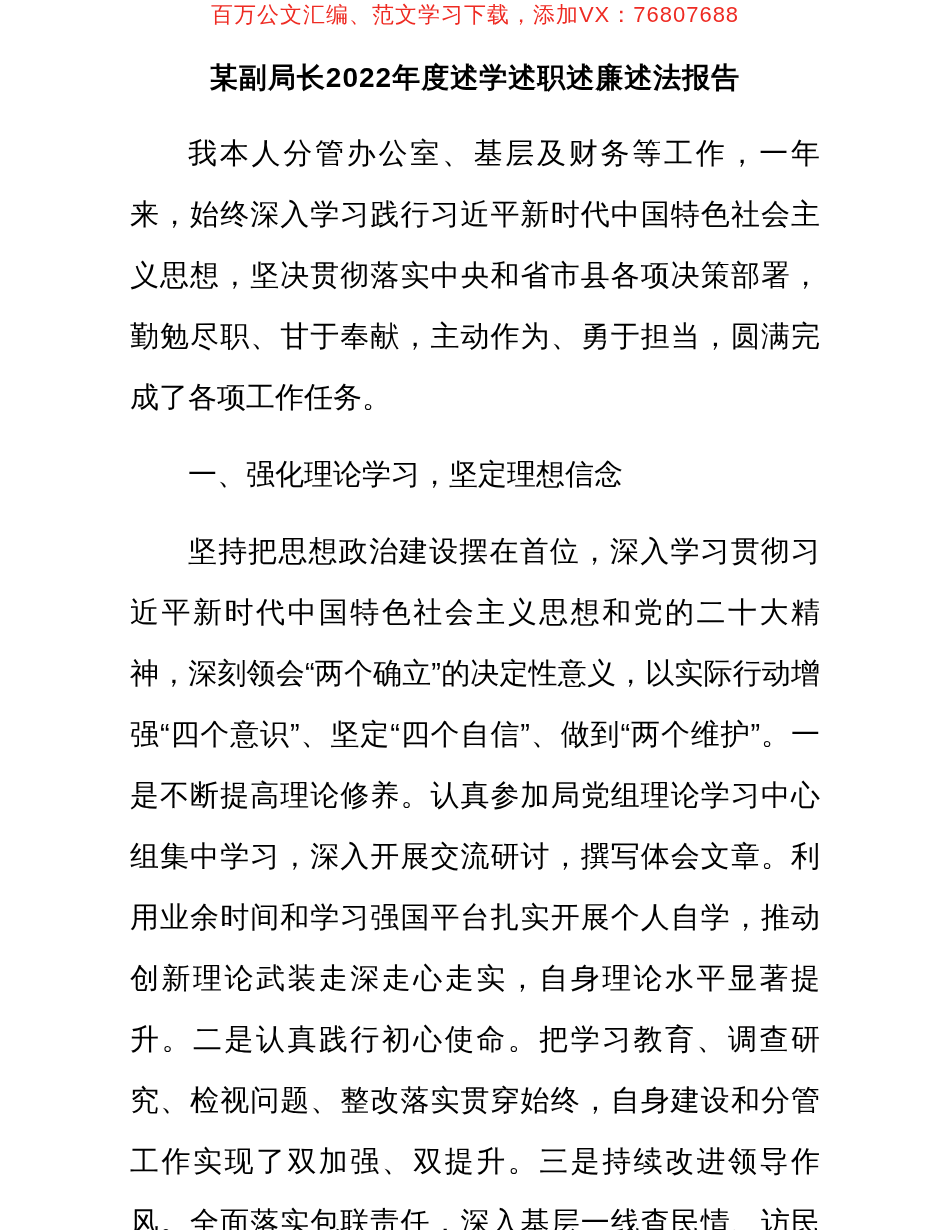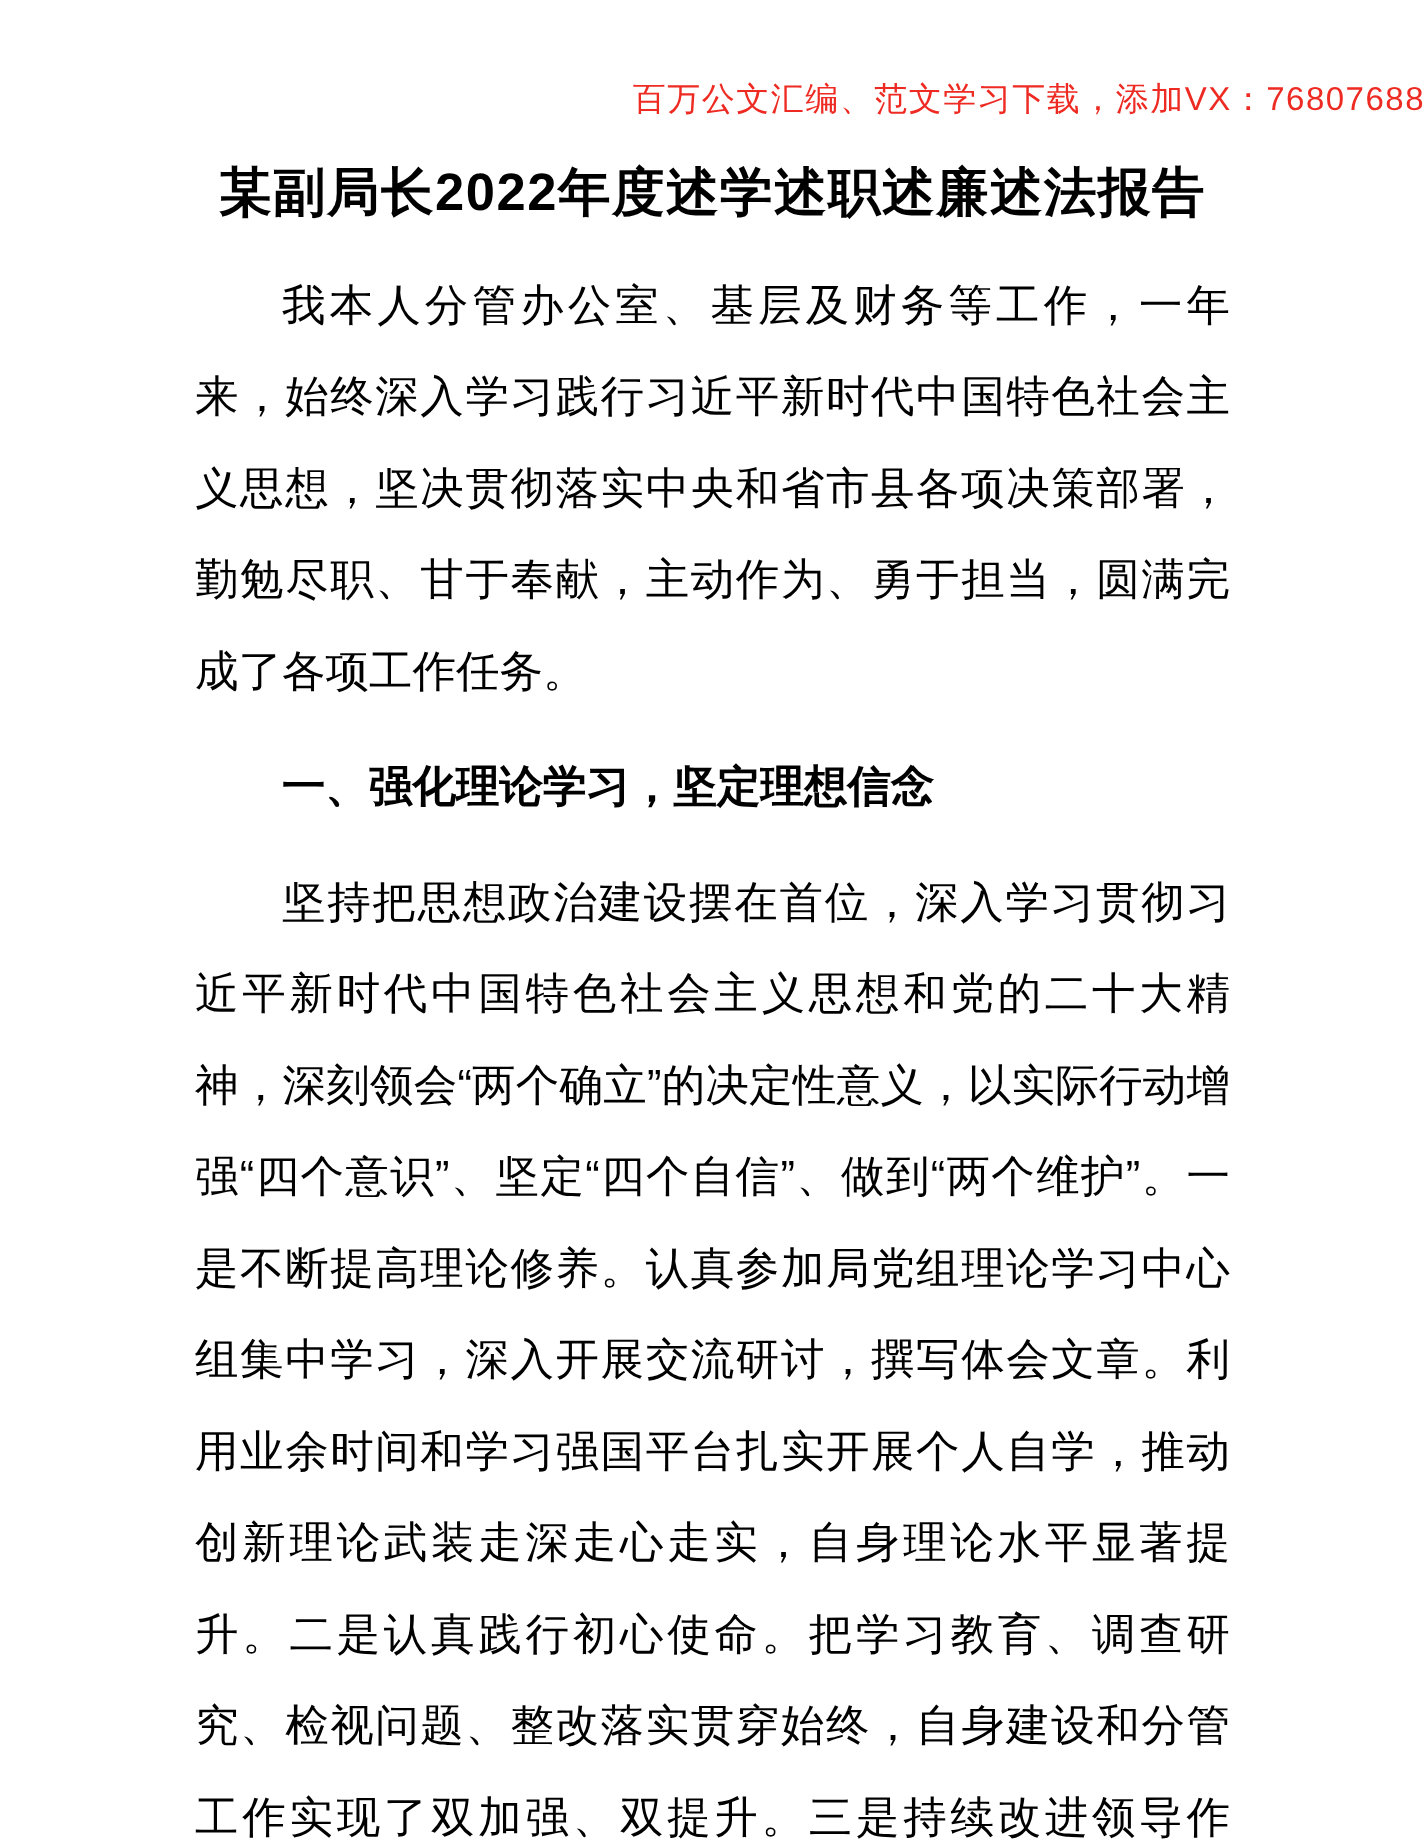--- a/index.html
+++ b/index.html
@@ -9,32 +9,31 @@
   }
   .page {
     width: 950px;
     height: 1230px;
     background: #ffffff;
     overflow: hidden;
     font-family: "Liberation Sans", sans-serif;
     color: #000000;
   }
   .notice {
-    padding-top: 51px;
-    text-align: right;
+    text-align: center;
     font-size: 22px;
     letter-spacing: 1px;
     font-weight: 400;
   }
   .doc {
     width: 690px;
     margin: 0 auto;
   }
   .doc-title {
-    font-size: 35px;
+    font-size: 28px;
     font-weight: 700;
     text-align: center;
     line-height: 47px;
     margin: 24px 0 22px 0;
     letter-spacing: 1px;
   }
   .doc-body p {
     font-size: 29px;
     line-height: 61px;
     text-align: justify;
@@ -42,21 +41,20 @@
     text-indent: 2em;
     margin: 0;
     word-break: break-all;
   }
   .doc-body p.paragraph {
     margin-bottom: 6px;
   }
   .doc-body p.heading {
     margin: 16px 0 16px 0;
     text-align: left;
-    font-weight: bold;
   }
 </style>
 </head>
 <body>
 
 <div class="page">
   <div class="notice" style="color: rgb(238, 43, 35);">百万公文汇编、范文学习下载，添加VX：76807688</div>
   <div class="doc">
     <h1 class="doc-title">某副局长2022年度述学述职述廉述法报告</h1>
     <div class="doc-body">

